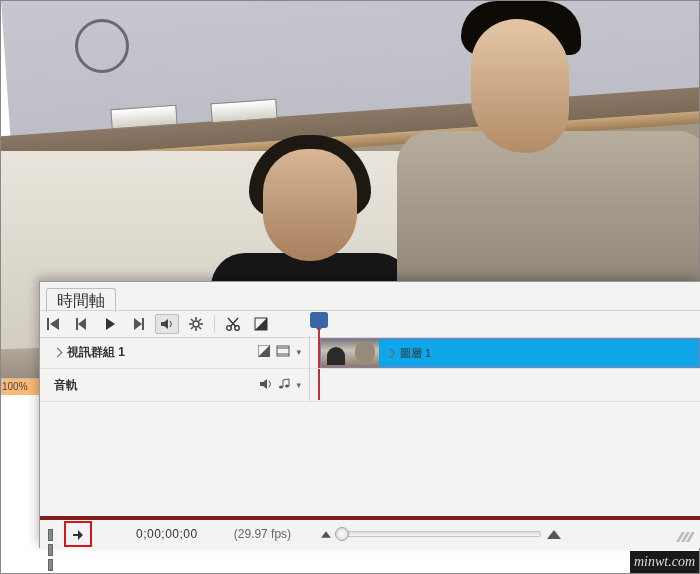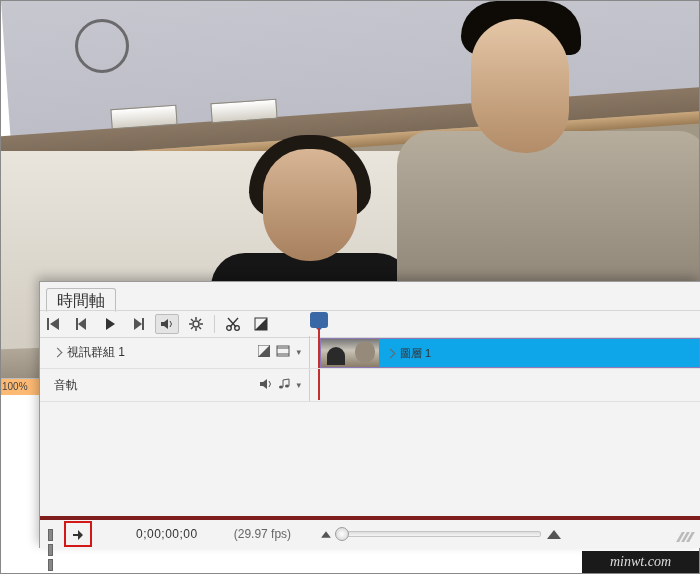--- a/index.html
+++ b/index.html
@@ -35,42 +35,42 @@
   .tsep{width:1px;height:18px;background:#cfcfcf;margin:0 4px;}
   .active{background:#e4e4e4;border:1px solid #bcbcbc;border-radius:2px;}
   .ruler{position:absolute;left:270px;top:28px;right:0;height:26px;}
   .ruler .tick{position:absolute;top:0;height:26px;border-left:1px solid #bdbdbd;font-size:10px;color:#666;padding-left:3px;line-height:14px;}
   .playhead-flag{position:absolute;left:270px;top:30px;width:18px;height:16px;background:#3a67a6;border-radius:3px;}
   .playhead-flag:after{content:"";position:absolute;left:4px;bottom:-8px;border:5px solid transparent;border-top-color:#3a67a6;}
   .playhead-line{position:absolute;left:278px;top:46px;width:1px;height:72px;border-left:2px solid #c23030;}
   .tracks{position:absolute;left:0;top:54px;width:660px;}
   .track{height:32px;border-bottom:1px solid #e0e0e0;display:flex;align-items:center;}
   .trk-head{width:270px;height:32px;display:flex;align-items:center;justify-content:space-between;border-right:1px solid #cfcfcf;box-sizing:border-box;padding:0 8px 0 14px;}
-  .trk-head .name{display:flex;align-items:center;gap:6px;}
+  .trk-head .name{display:flex;align-items:center;gap:6px;font-weight:bold;}
   .trk-head .icons{display:flex;gap:6px;align-items:center;color:#555;}
   .clip{position:absolute;left:280px;top:56px;right:0;height:28px;background:#0ea5e9;border:1px solid #8d79b8;display:flex;align-items:center;font-size:11px;color:#333;}
   .clip .thumb{width:58px;height:100%;background:linear-gradient(#777,#c9c4b8 40%,#8a7c67);flex:none;position:relative;}
   .clip .thumb:before{content:"";position:absolute;left:6px;bottom:2px;width:18px;height:18px;border-radius:50% 50% 0 0;background:#2a2a2a;}
   .clip .thumb:after{content:"";position:absolute;right:4px;top:2px;width:20px;height:22px;border-radius:10px;background:#968b7b;}
   .clip .chev{margin:0 6px 0 8px;color:#555;}
   
   .footer{position:absolute;left:0;bottom:0;width:660px;height:28px;border-top:4px solid #7f1d1d;display:flex;align-items:center;background:#f3f3f3;}
   .tri{width:10px;height:10px;margin-left:8px;}
   .tri span{display:inline-block;width:3px;height:10px;background:#888;border:1px solid #666;margin-right:1px;}
   .export-box{margin-left:6px;width:24px;height:22px;border:2px solid #d31616;display:flex;align-items:center;justify-content:center;}
   .timecode{margin-left:44px;letter-spacing:.5px;color:#333;}
   .fps{margin-left:36px;color:#666;}
   .zoom{margin-left:28px;display:flex;align-items:center;gap:6px;}
   .zoom .bar{width:200px;height:4px;background:linear-gradient(#ddd,#f4f4f4);border:1px solid #c5c5c5;border-radius:2px;position:relative;}
   .zoom .knob{position:absolute;left:-5px;top:-5px;width:12px;height:12px;border-radius:50%;background:radial-gradient(#fff,#cfcfcf);border:1px solid #9e9e9e;}
   .zoom .mt{width:0;height:0;border-left:7px solid transparent;border-right:7px solid transparent;border-bottom:9px solid #555;}
   .grip{position:absolute;right:8px;bottom:6px;display:flex;gap:2px;}
   .grip i{display:block;width:3px;height:10px;background:#bbb;transform:skewX(-30deg);}
   
-  .wm{position:absolute;right:0;bottom:0;background:#1a1a1a;color:#ddd;font-style:italic;font-family:Georgia,serif;font-size:14px;padding:3px 28px;}
+  .wm{position:absolute;right:0;bottom:0;background:#1a1a1a;color:#ddd;font-style:italic;font-family:Georgia,serif;font-size:14px;padding:3px 4px;}
   .chevron{display:inline-block;width:6px;height:6px;border-right:1.5px solid #666;border-bottom:1.5px solid #666;transform:rotate(-45deg);}
 </style>
 </head>
 <body>
 
 <div class="frame">
 
   <div class="preview">
     <div class="sky"></div>
     <div class="ceiling"></div>

